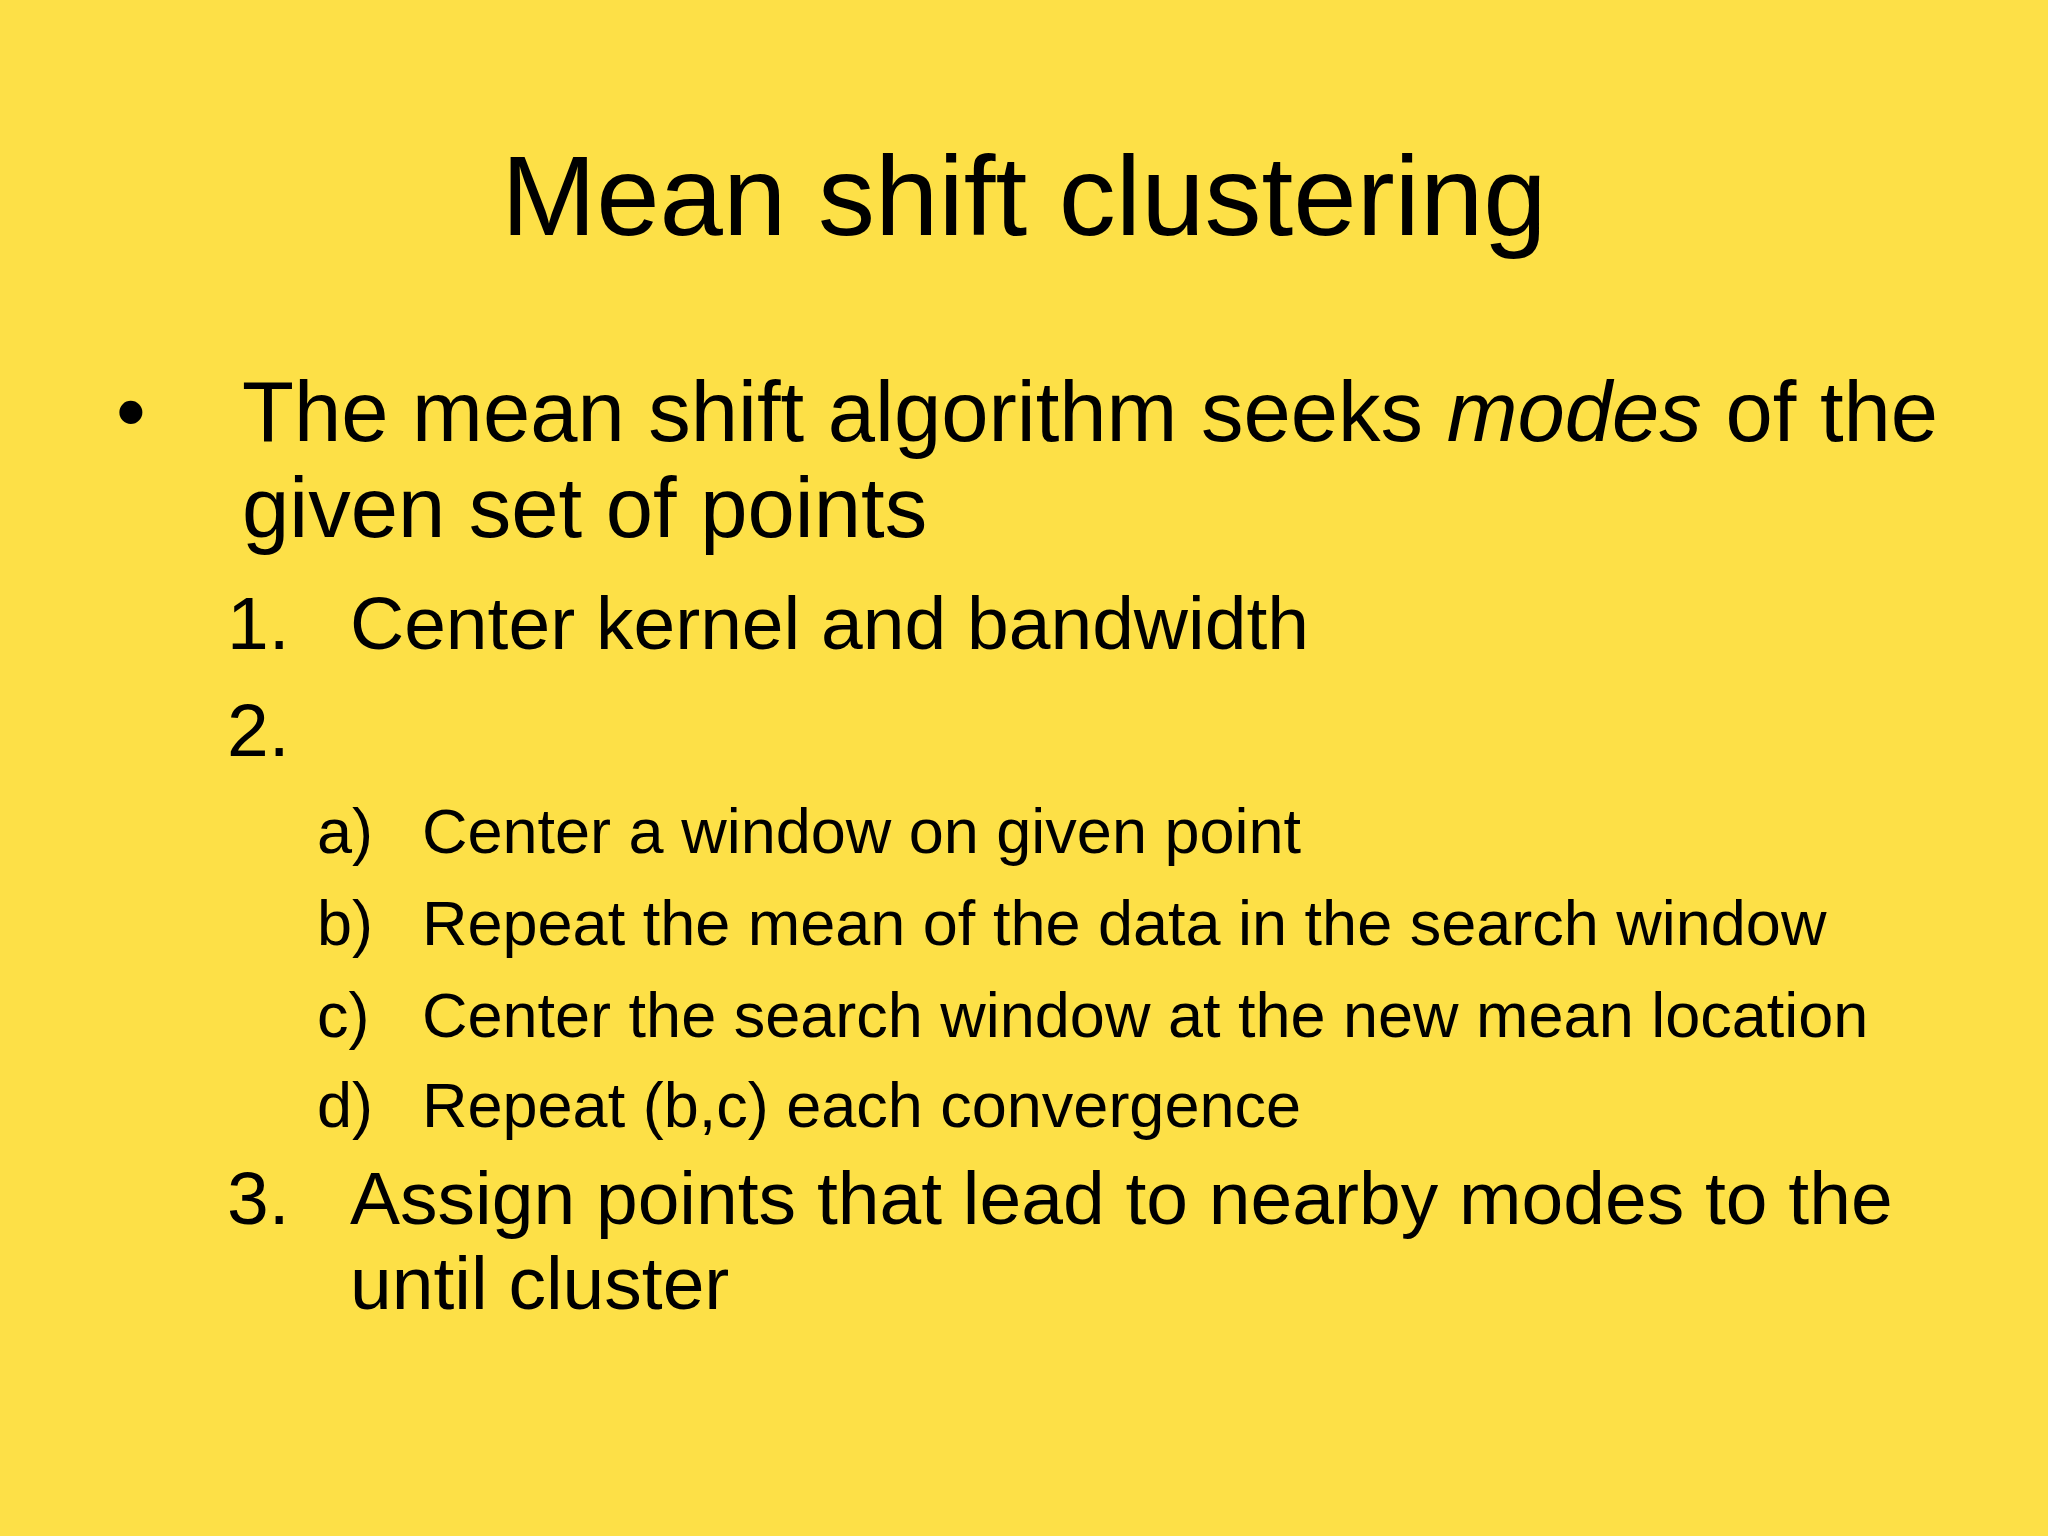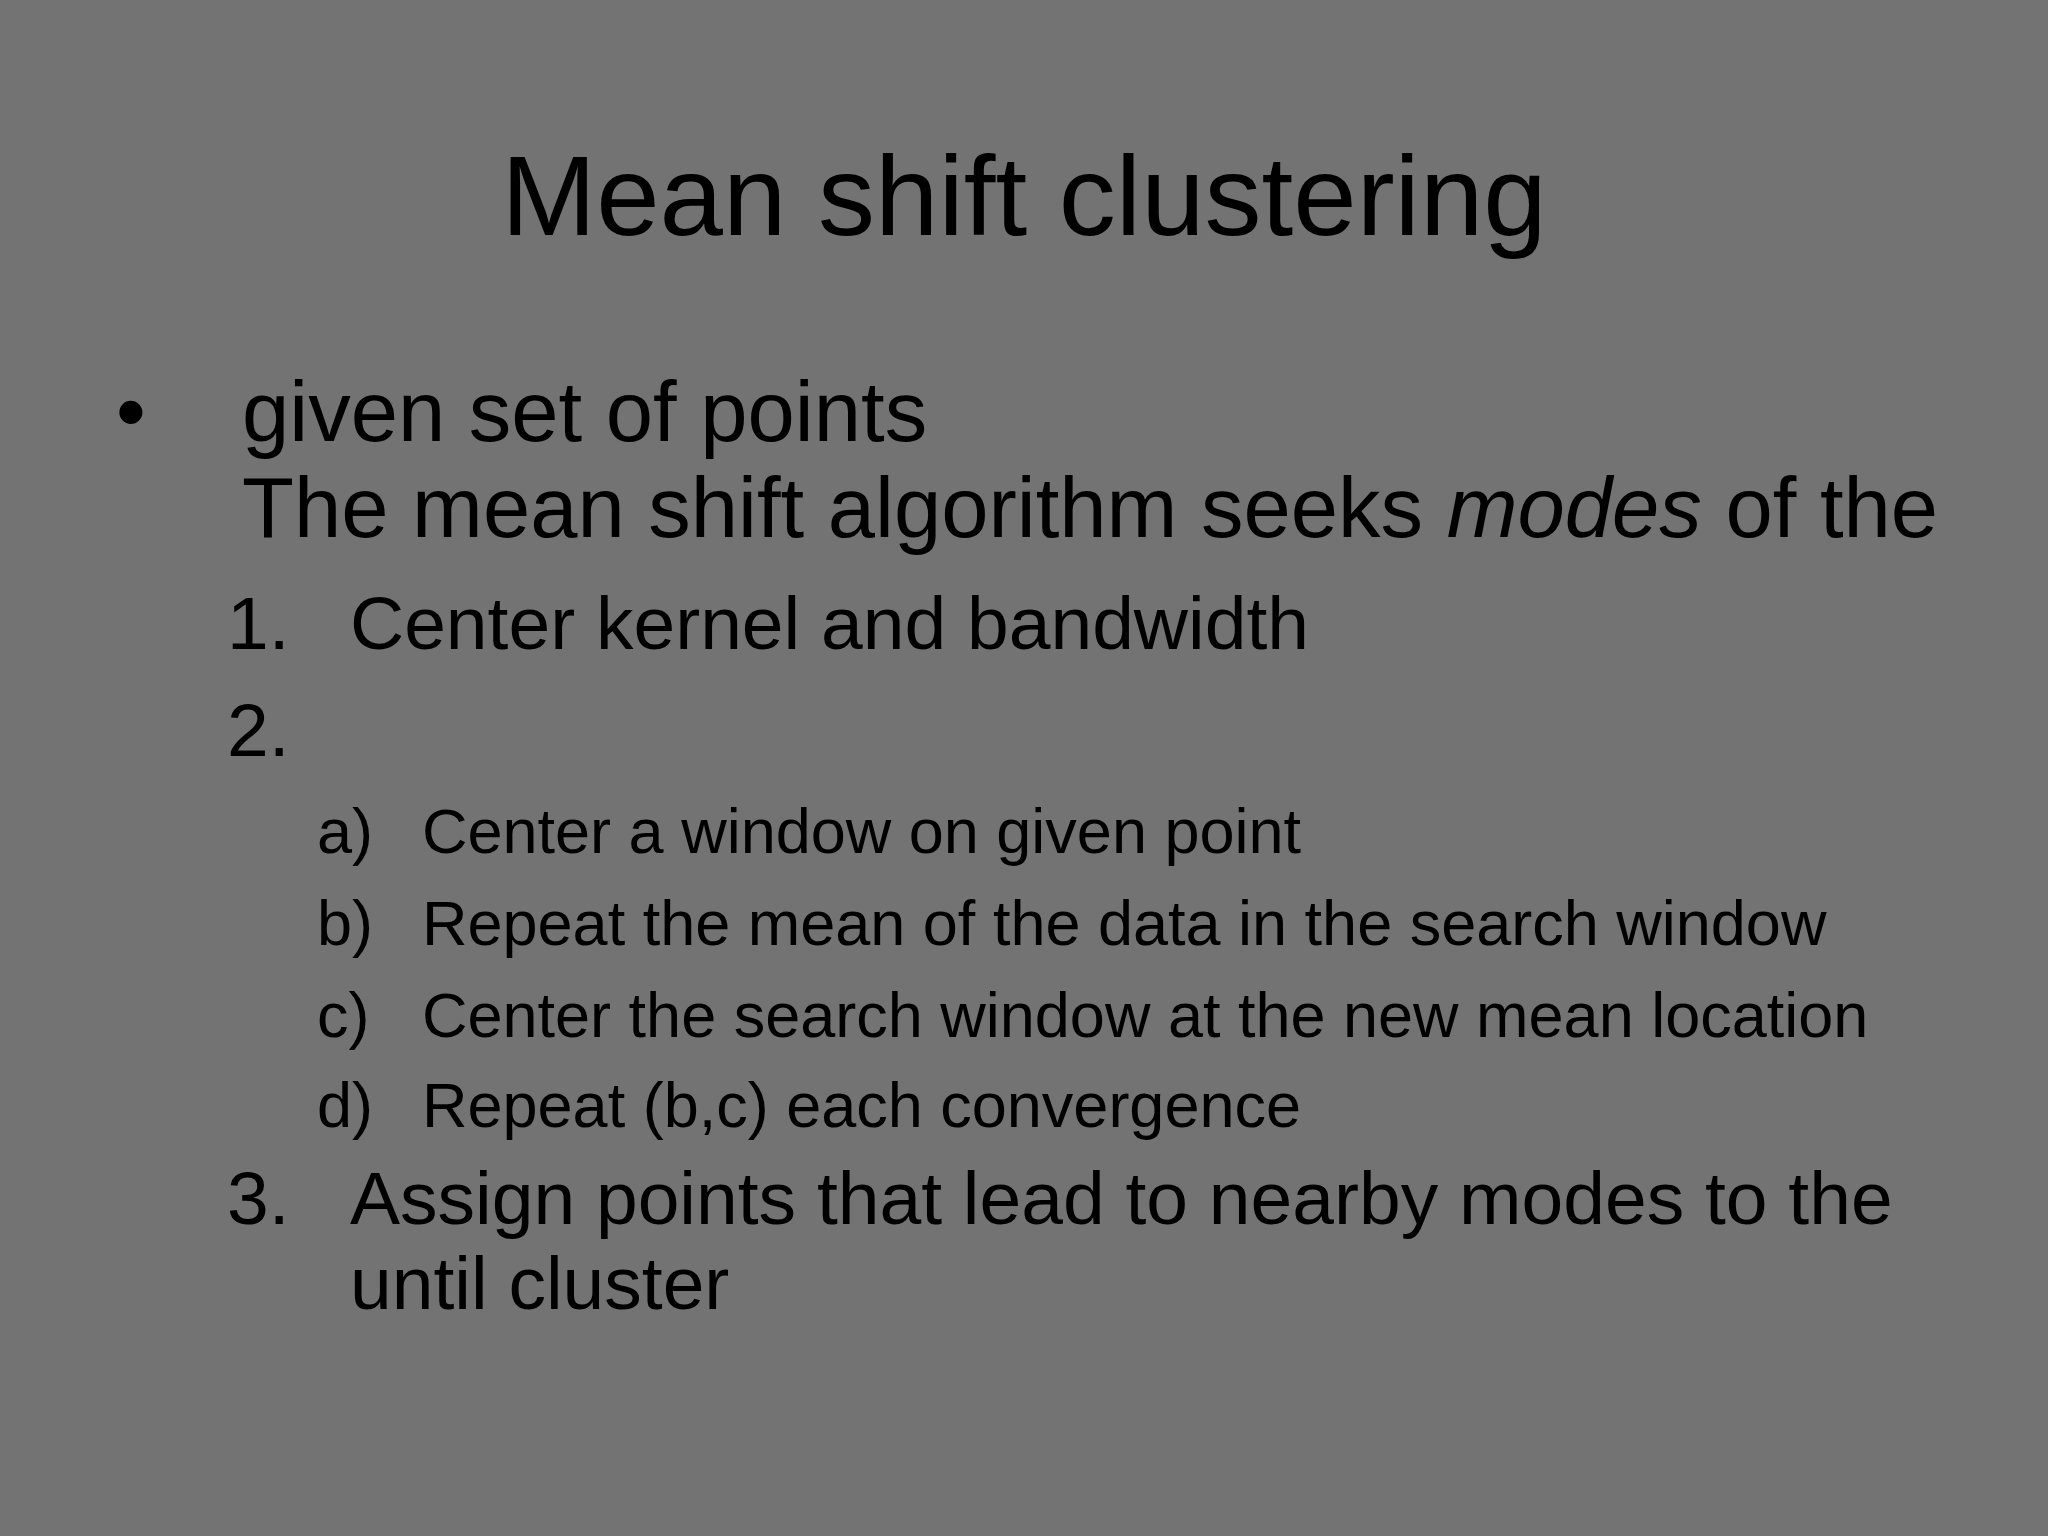--- a/index.html
+++ b/index.html
@@ -4,21 +4,21 @@
 <style>
   html, body {
     margin: 0;
     padding: 0;
     background: #ffffff;
   }
   .slide {
     position: relative;
     width: 2048px;
     height: 1536px;
-    background: #737373;
+    background: #fde047;
     color: #000000;
     font-family: "Liberation Sans", "DejaVu Sans", sans-serif;
     overflow: hidden;
   }
   .title {
     position: absolute;
     top: 127px;
     left: 0;
     width: 100%;
     text-align: center;
@@ -73,22 +73,22 @@
 </head>
 <body>
 
 <div class="slide">
 
   <div class="title">Mean shift clustering</div>
 
   <div class="para l1 pos-bullet">
     <span class="marker">•</span>
     <div class="text">
+      <div class="line"><span>The mean shift algorithm seeks </span><em>modes</em><span> of the</span></div>
       <div class="line">given set of points</div>
-      <div class="line"><span>The mean shift algorithm seeks </span><em>modes</em><span> of the</span></div>
     </div>
   </div>
 
   <div class="para l2 pos-step1">
     <span class="marker">1.</span>
     <div class="text line">Center kernel and bandwidth</div>
   </div>
 
   <div class="para l2 pos-step2">
     <span class="marker">2.</span>

